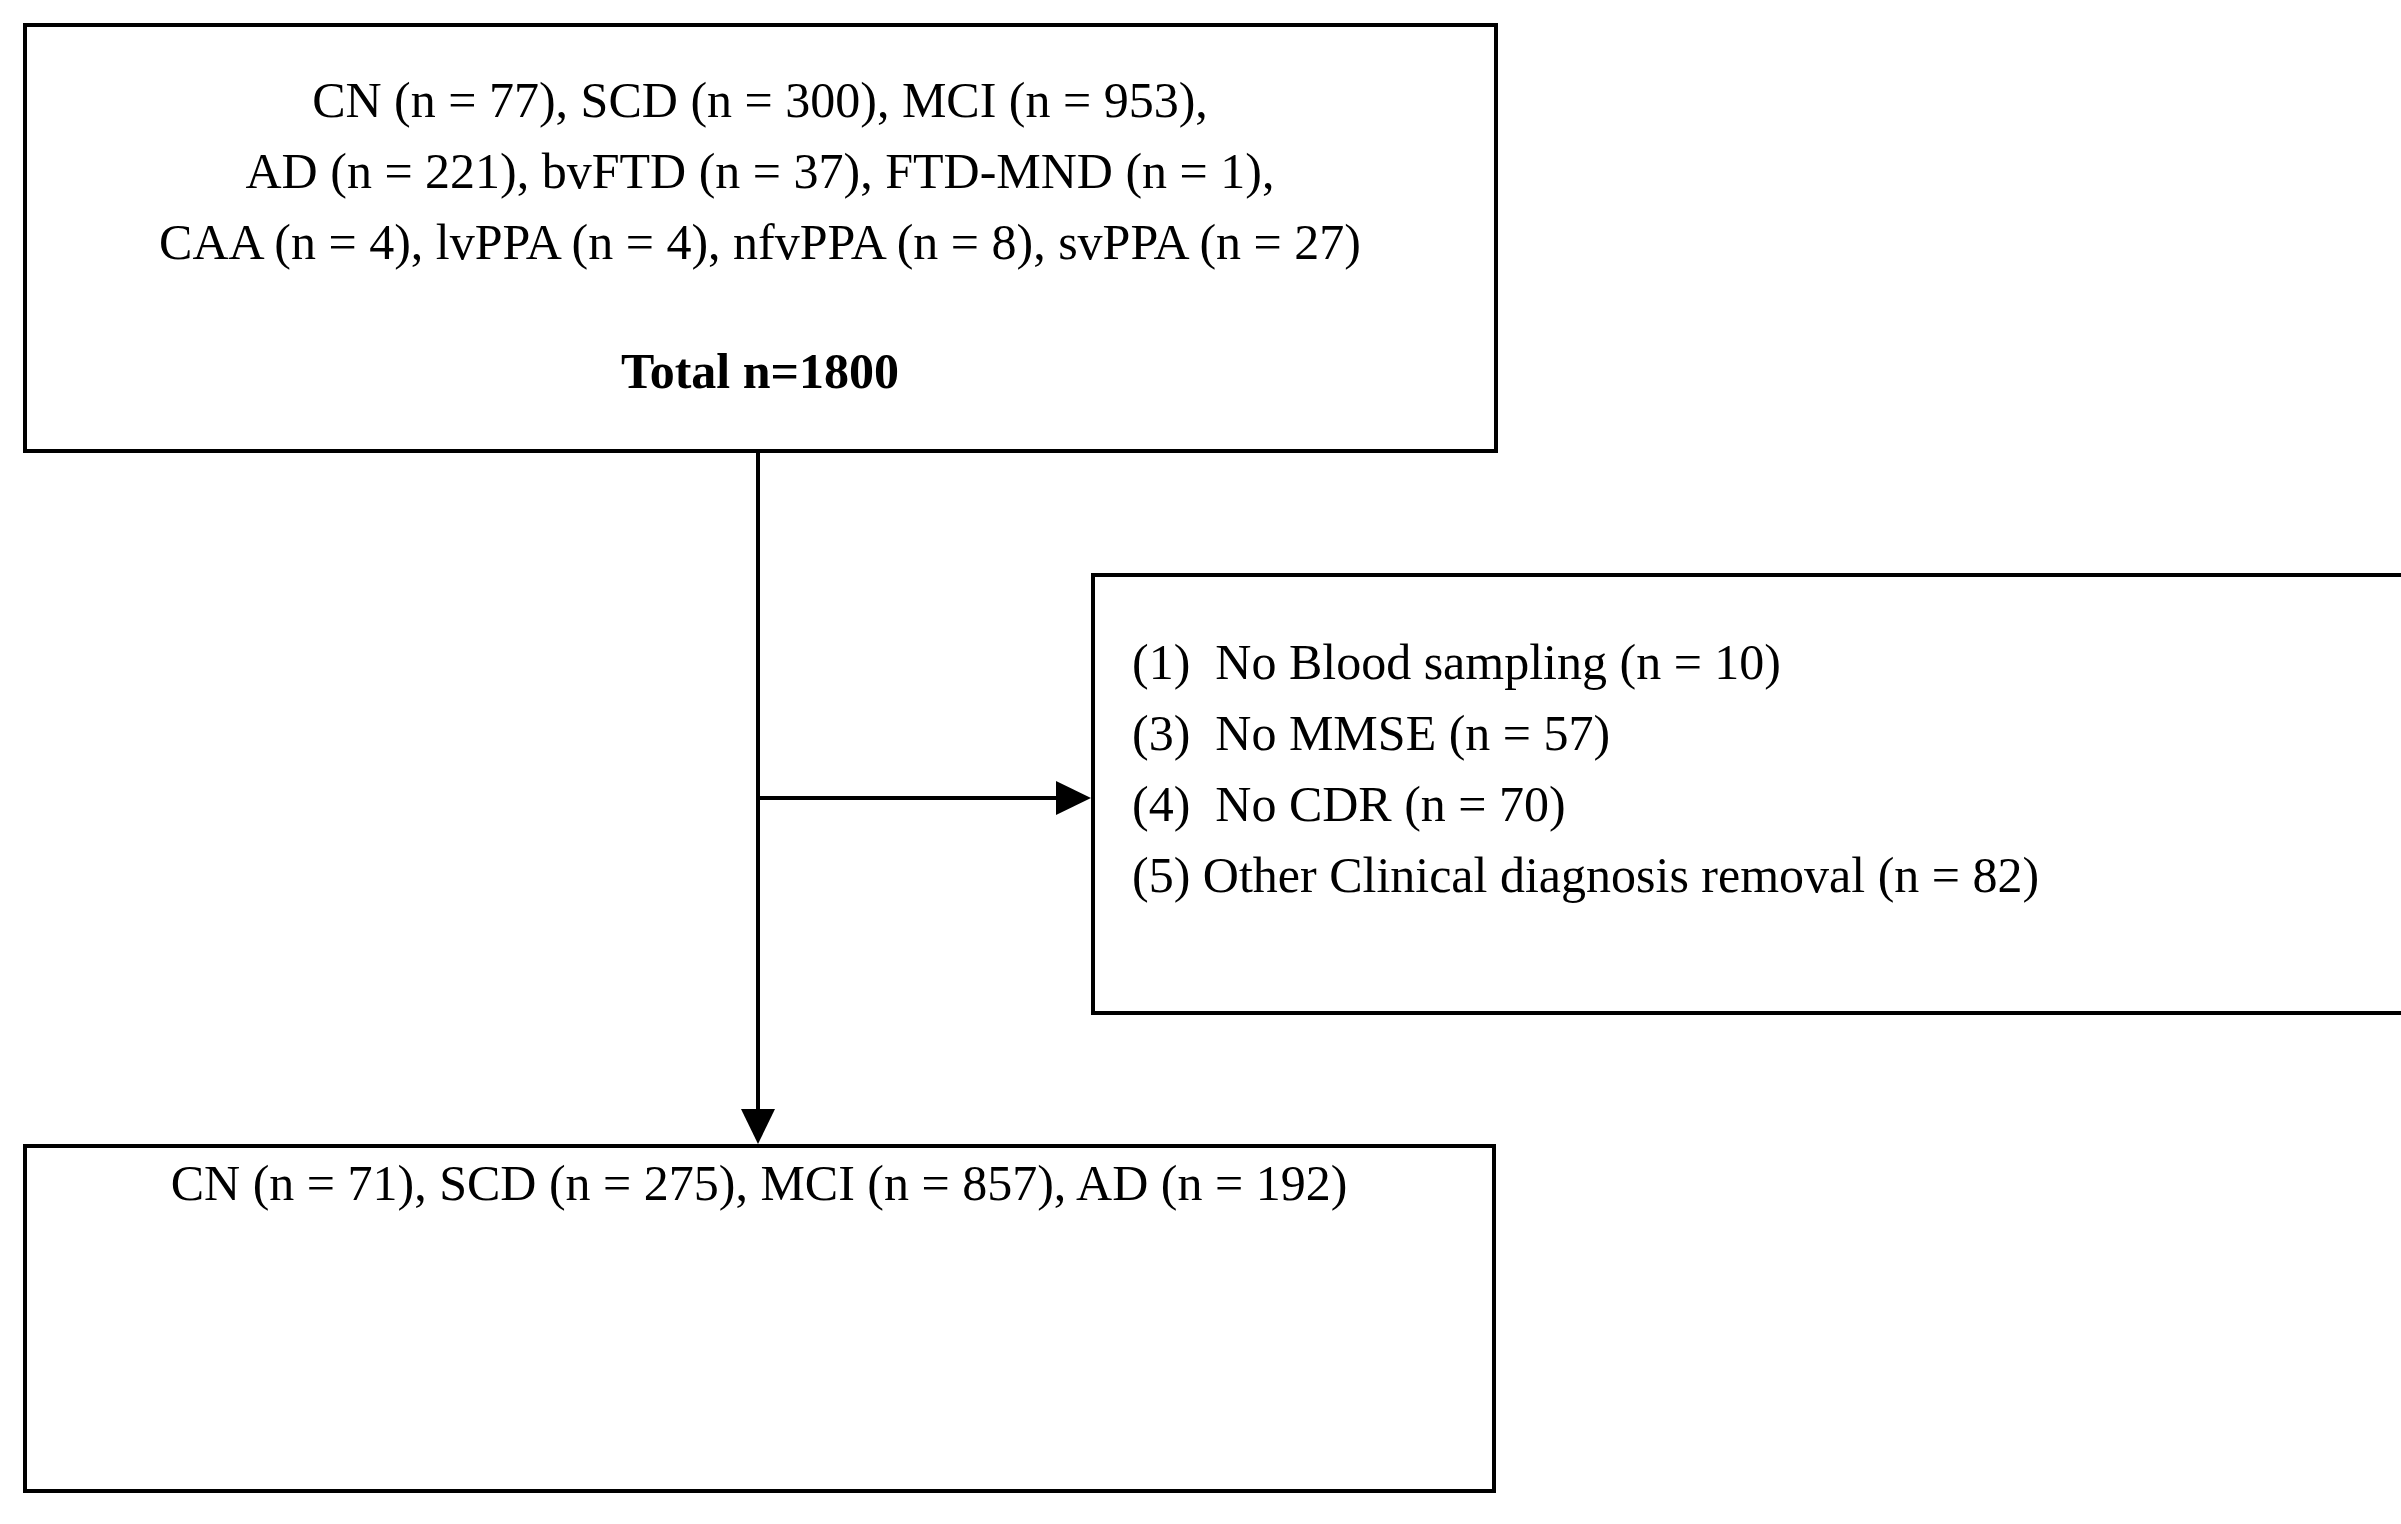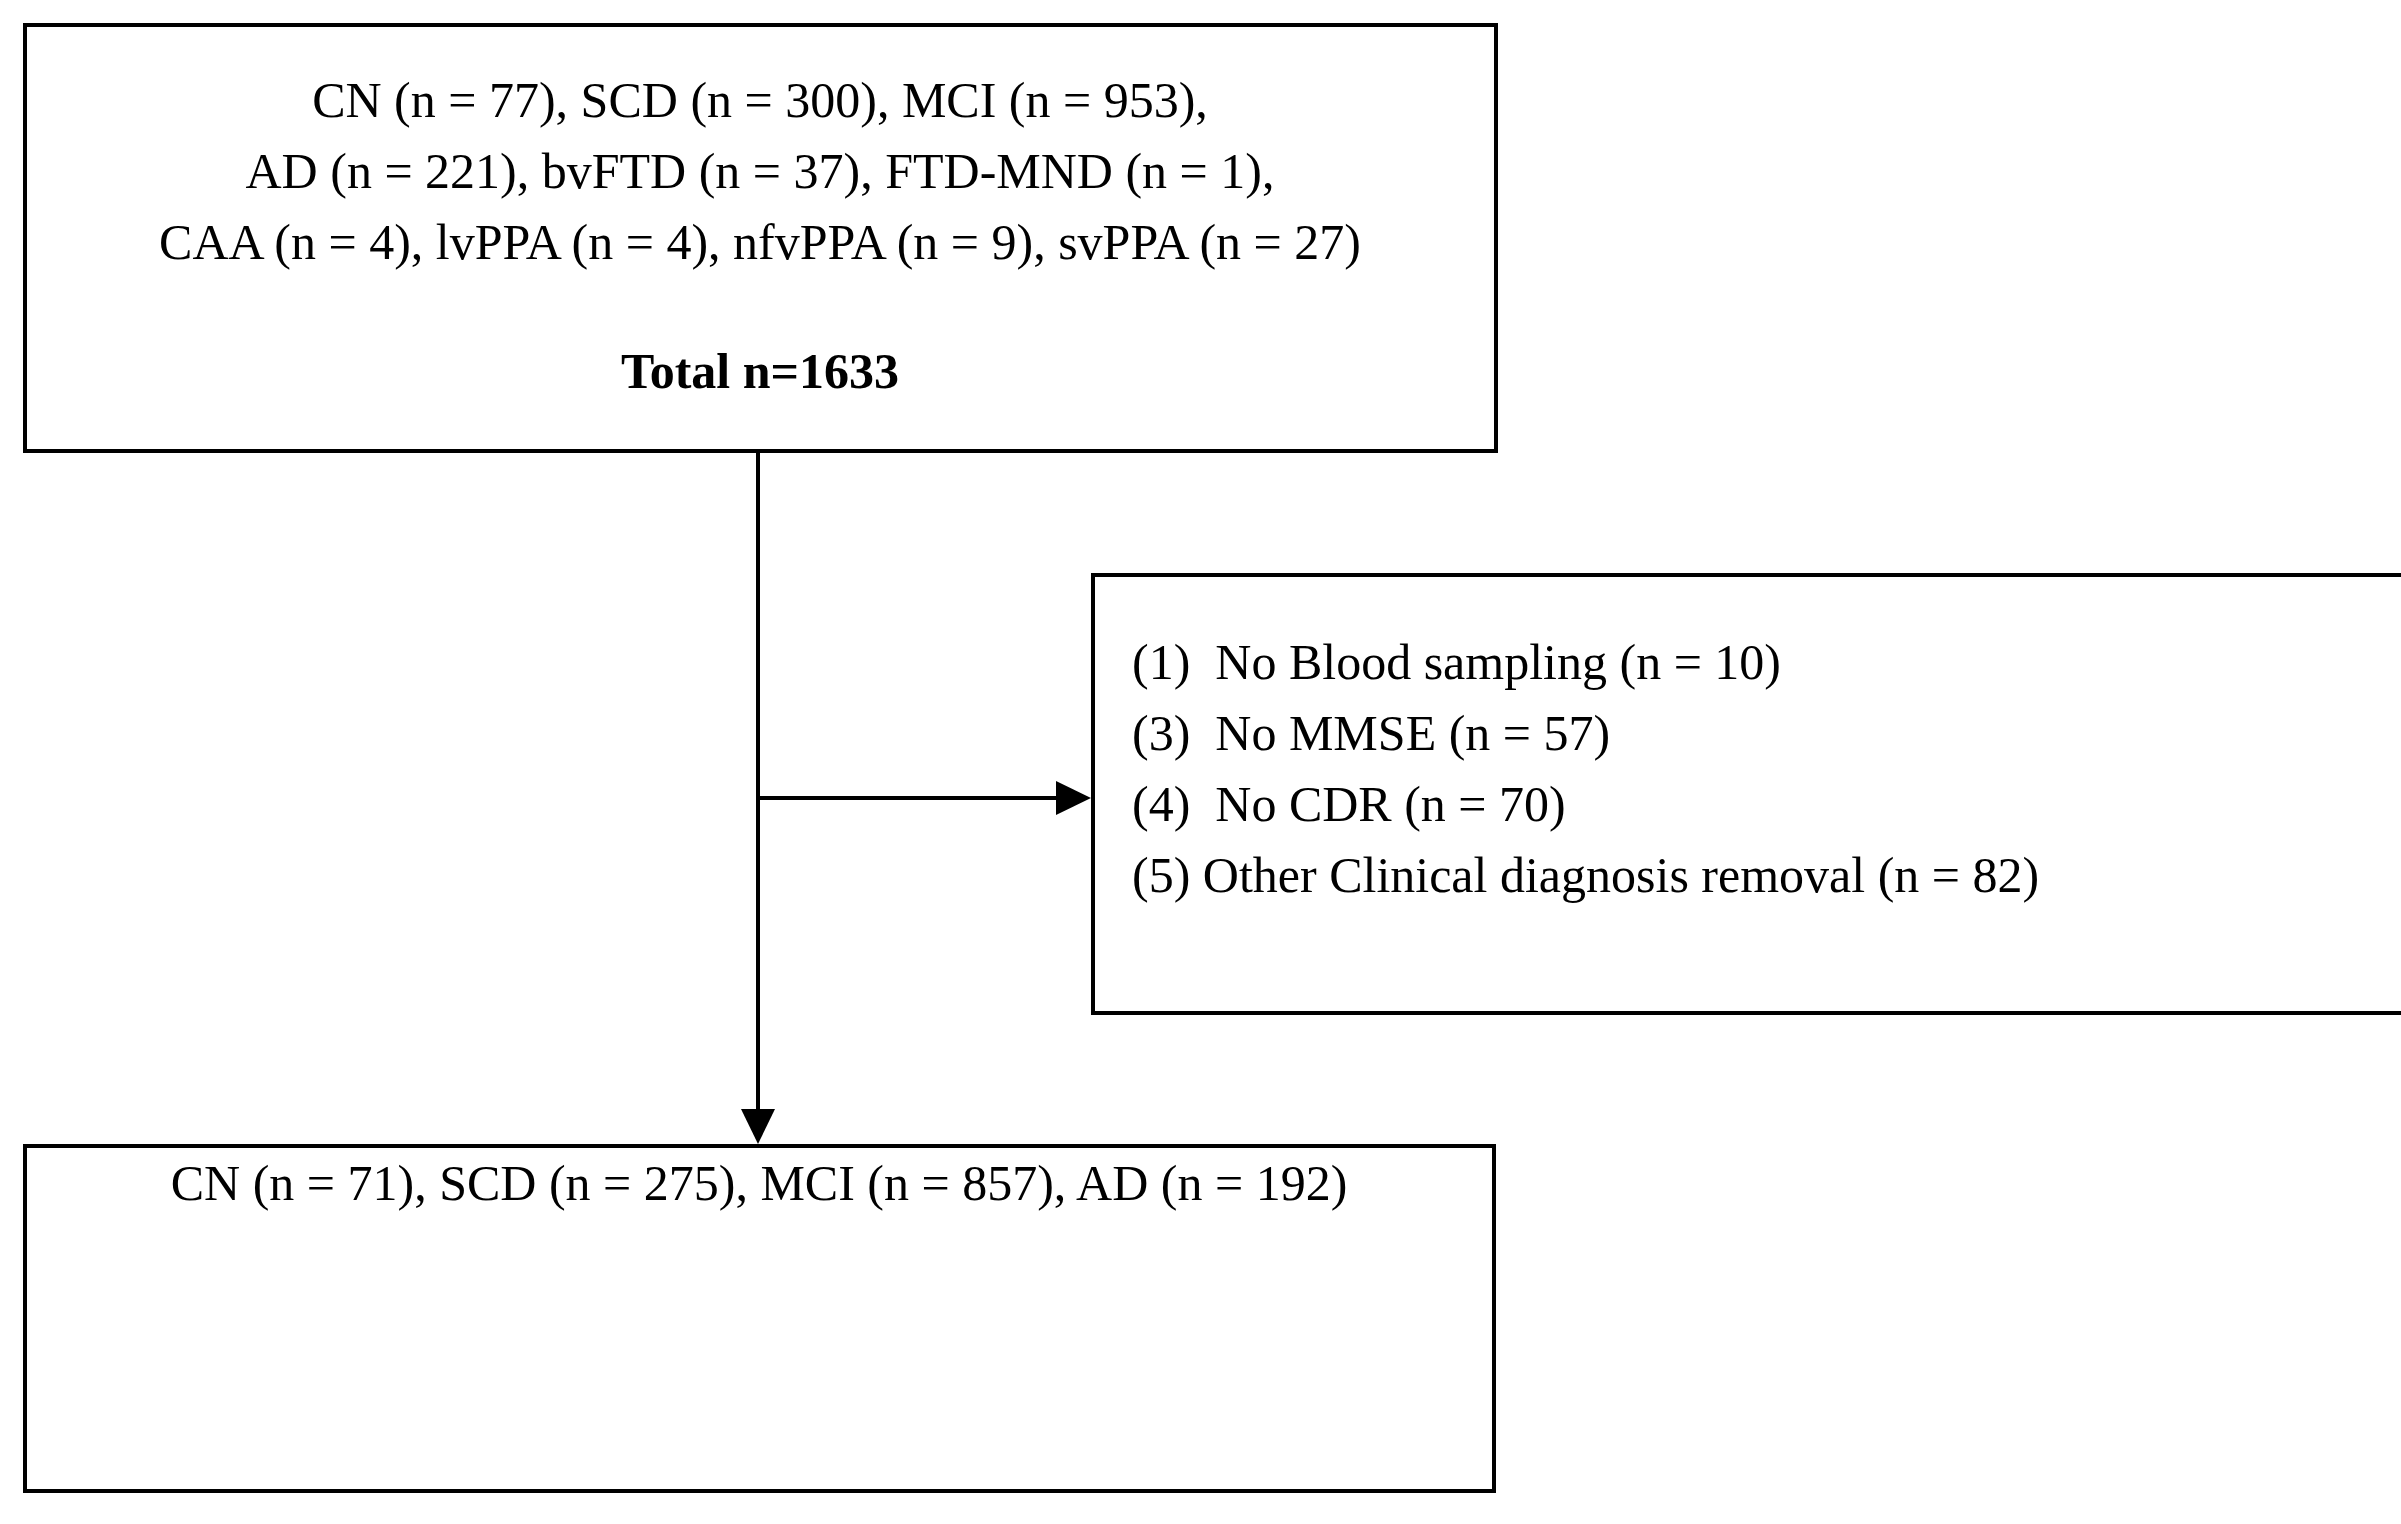--- a/index.html
+++ b/index.html
@@ -96,22 +96,22 @@
   }
 </style>
 </head>
 <body>
 
 <div id="canvas">
 
   <div class="flow-box box-initial">
     <div class="flow-line">CN (n = 77), SCD (n = 300), MCI (n = 953),</div>
     <div class="flow-line">AD (n = 221), bvFTD (n = 37), FTD-MND (n = 1),</div>
-    <div class="flow-line">CAA (n = 4), lvPPA (n = 4), nfvPPA (n = 9), svPPA (n = 27)</div>
-    <div class="flow-total">Total n=1633</div>
+    <div class="flow-line">CAA (n = 4), lvPPA (n = 4), nfvPPA (n = 8), svPPA (n = 27)</div>
+    <div class="flow-total">Total n=1800</div>
   </div>
 
   <div class="connector connector-vertical"></div>
 
   <div class="connector connector-horizontal"></div>
 
   <div class="arrowhead arrowhead-right"></div>
 
   <div class="arrowhead arrowhead-down"></div>
 

